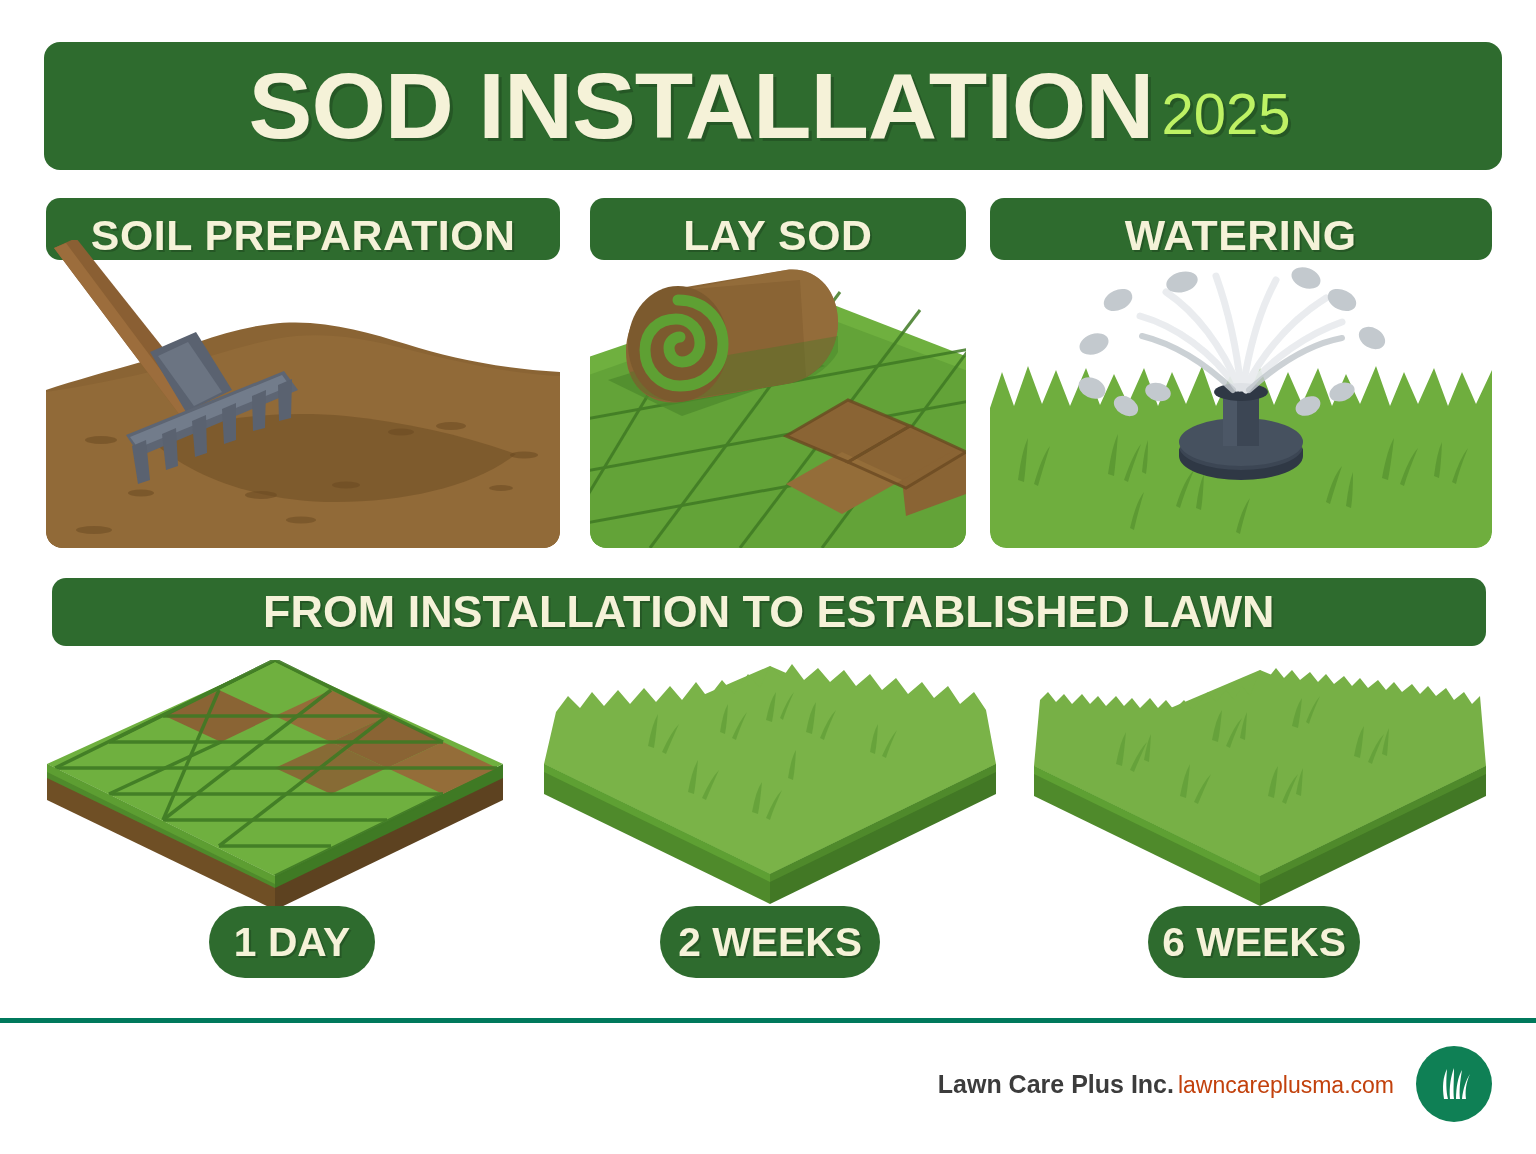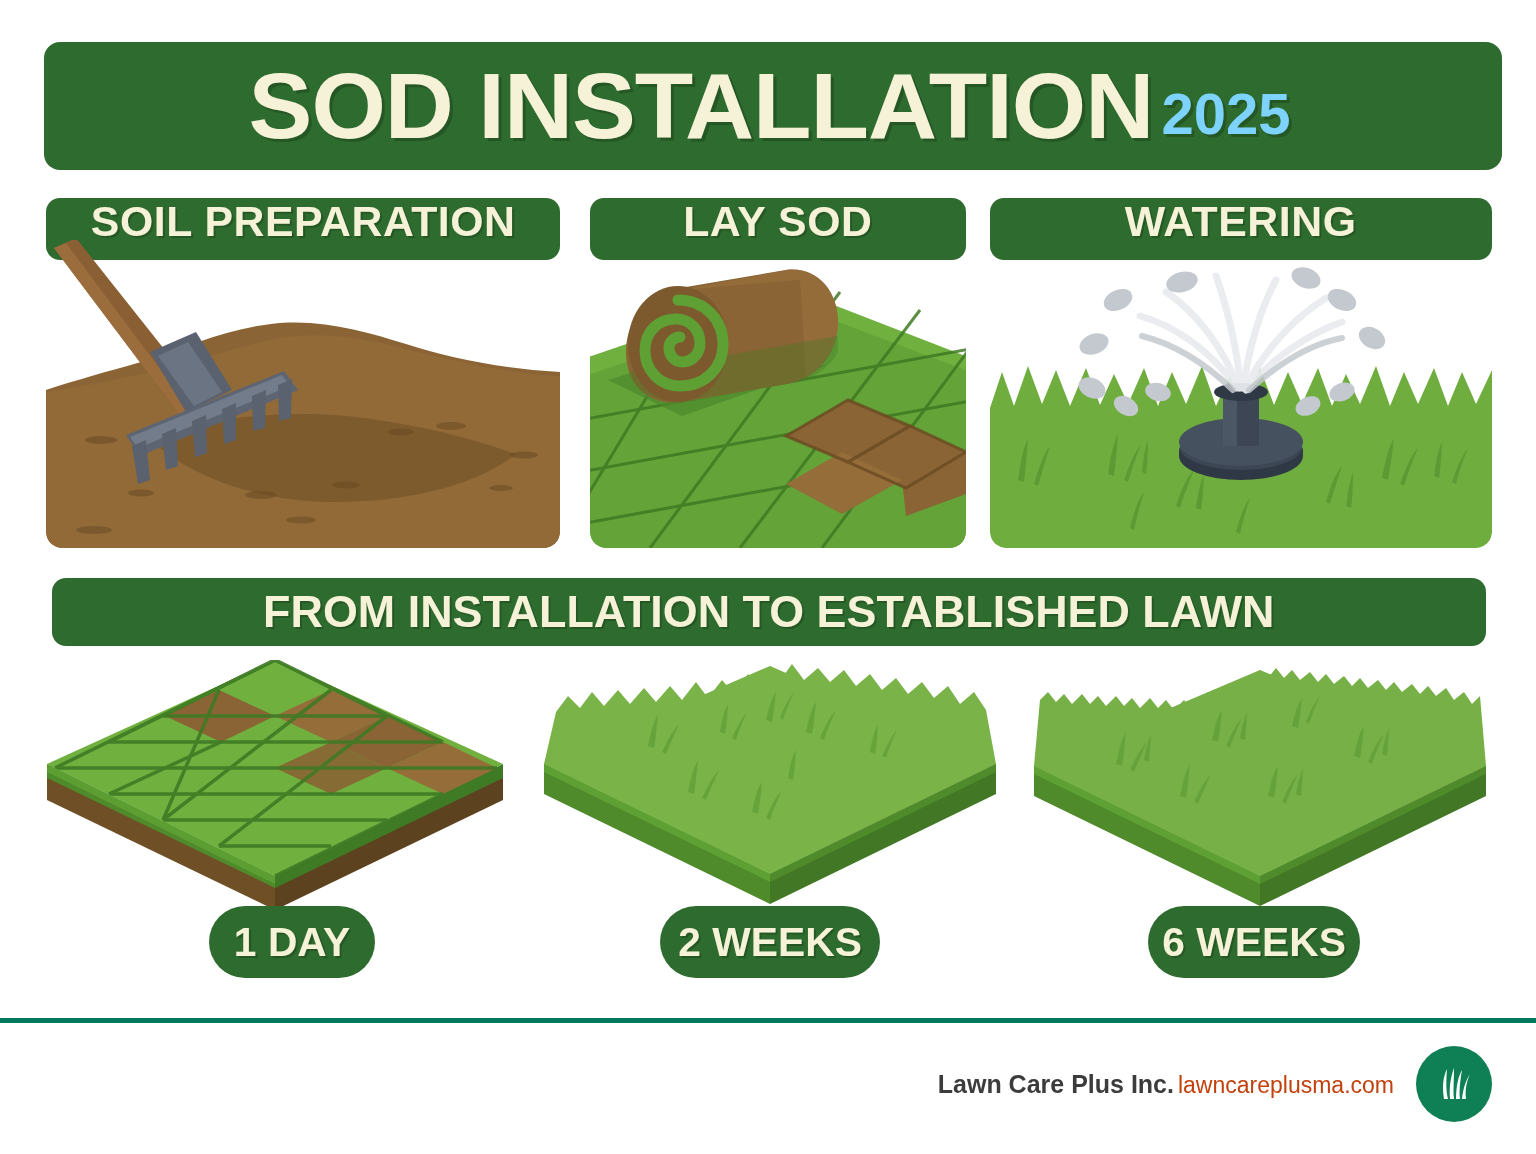--- a/index.html
+++ b/index.html
@@ -19,29 +19,29 @@
     padding-left:10px;
   }
   .title-main{
     font-size:92px;font-weight:bold;color:#f5f2d8;
     letter-spacing:-1px;line-height:1;
     transform:scaleX(1.04);
     text-shadow:3px 3px 0 rgba(0,0,0,.18);
     white-space:nowrap;
   }
   .title-year{
-    font-size:58px;font-weight:bold;color:#7dd3fc;
+    font-size:58px;font-weight:normal;color:#bef264;
     line-height:1;position:relative;top:8px;
     text-shadow:3px 3px 0 rgba(0,0,0,.18);
   }
 
   
   .step-head{
     position:absolute;height:62px;background:#2e6b2e;
-    border-radius:14px;display:flex;align-items:flex-start;justify-content:center;
+    border-radius:14px;display:flex;align-items:flex-end;justify-content:center;
   }
   .step-head span{
     font-size:42px;font-weight:bold;color:#f5f2d8;
     letter-spacing:.5px;transform:scaleX(1.02);
     text-shadow:2px 2px 0 rgba(0,0,0,.18);white-space:nowrap;
   }
   #head1{left:46px;top:198px;width:514px;}
   #head2{left:590px;top:198px;width:376px;}
   #head3{left:990px;top:198px;width:502px;}
 

